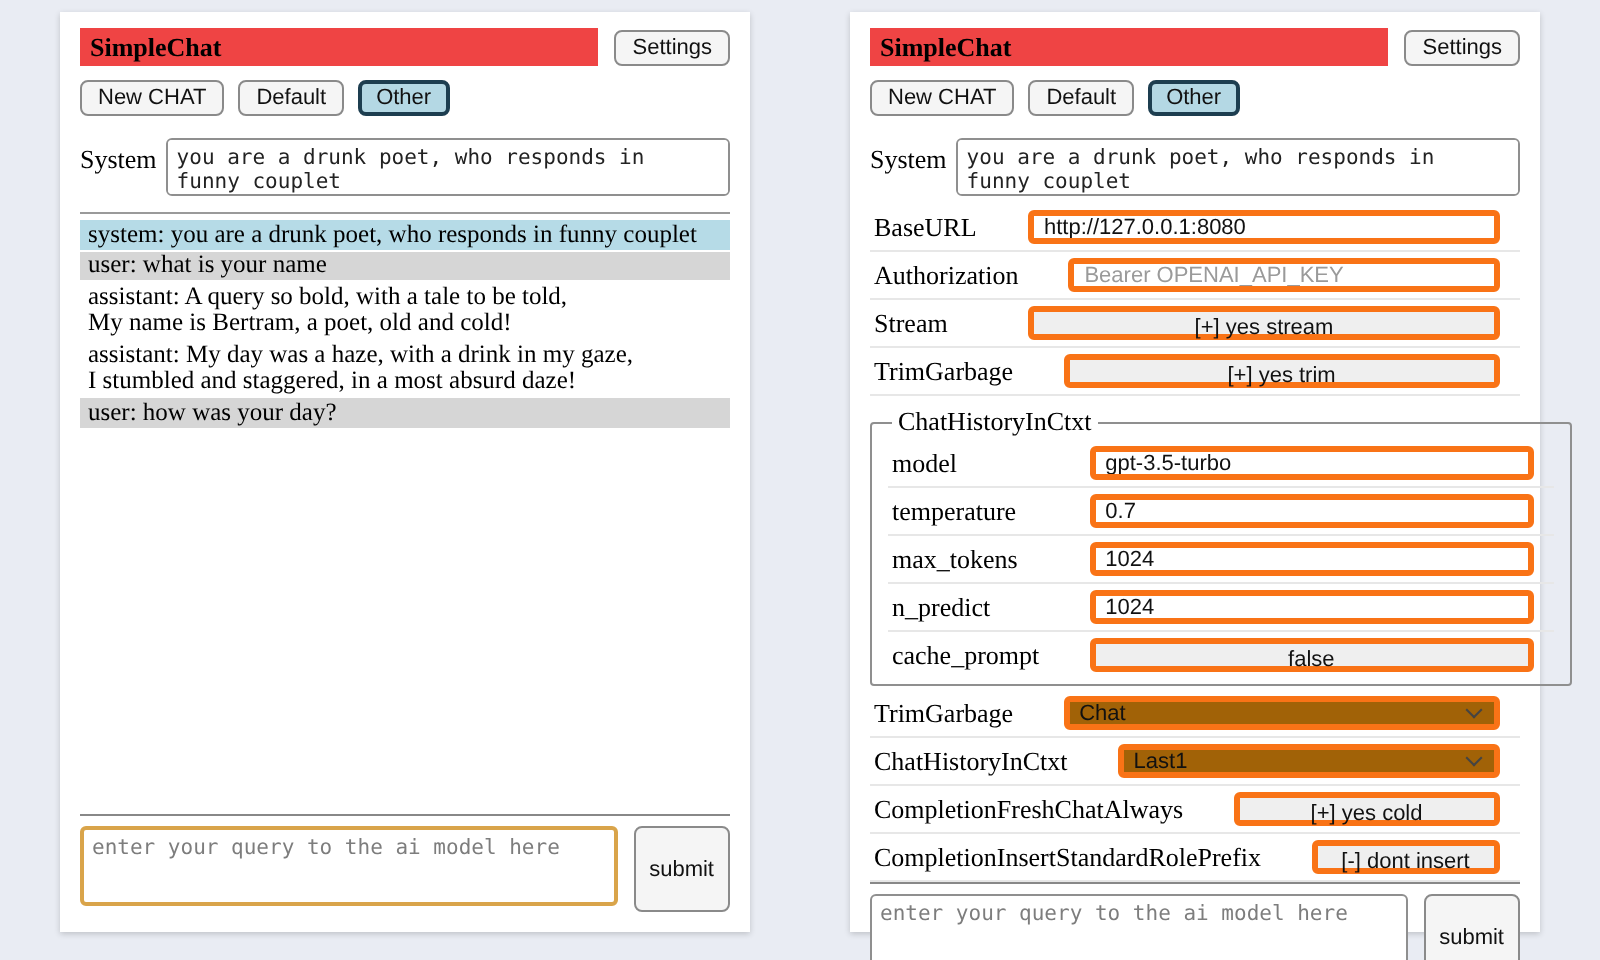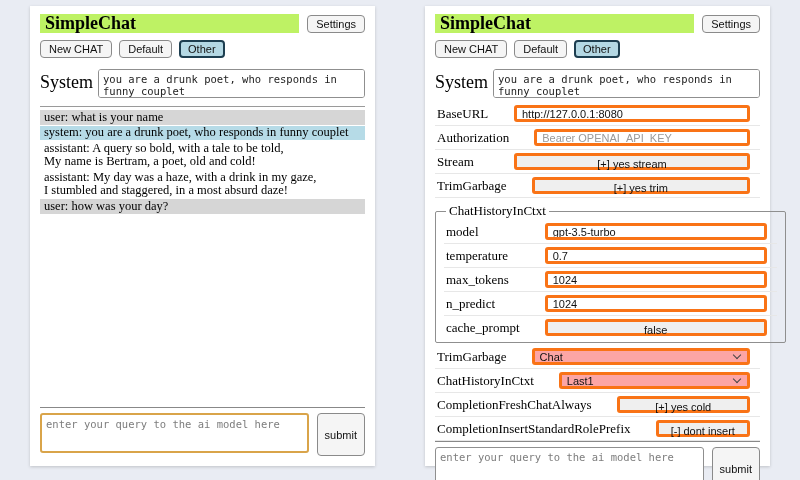--- a/index.html
+++ b/index.html
@@ -14,34 +14,34 @@
   .panel {
     width:345px; height:460px;
     background:#ffffff;
     box-shadow:0 1px 3px rgba(0,0,0,0.18);
     padding:8px 10px 10px 10px;
     display:flex; flex-direction:column;
   }
   
   .titlebar { display:flex; align-items:center; gap:8px; }
   .app-title {
-    flex:1; background:#bef264; padding:2px 5px;
-    font-weight:bold; font-size:18px; line-height:15px;
+    flex:1; background:#ef4444; padding:2px 5px;
+    font-weight:bold; font-size:13px; line-height:15px;
   }
   .btn {
     font-family:"Liberation Sans", sans-serif;
     font-size:11px; color:#111;
     background:#f5f5f5; border:1px solid #8a8a8a; border-radius:4px;
     padding:2px 8px; cursor:pointer; white-space:nowrap;
   }
   .toolbar { display:flex; gap:7px; margin-top:7px; }
   .btn.active-session { background:#b4d8e4; border:2px solid #1d3e50; padding:1px 7px; }
   
   .system-row { display:flex; gap:5px; margin-top:11px; align-items:flex-start; }
-  .system-label { font-size:18px; padding-top:3px; }
+  .system-label { font-size:13px; padding-top:3px; }
   textarea {
     font-family:"DejaVu Sans Mono", monospace;
     font-size:10.5px; color:#222;
     border:1px solid #8f8f8f; border-radius:3px;
     resize:none; padding:3px 4px; outline:none;
   }
   textarea::placeholder { color:#7d7d7d; }
   .system-ta { flex:1; height:29px; }
   .hr { border:none; border-top:1px solid #9a9a9a; margin:8px 0 0 0; }
   
@@ -71,21 +71,21 @@
   .fs .ctlwrap { width:222px; }
   .ctl {
     width:100%; display:block;
     font-family:"Liberation Sans", sans-serif; font-size:11px; color:#111;
     border:3px solid #f97316; border-radius:3px; padding:2px 5px; height:17px;
   }
   input.ctl { background:#fff; }
   input.ctl::placeholder { color:#9a9a9a; }
   button.ctl { background:#efefef; text-align:center; cursor:pointer; }
   .select-mock {
-    background:#fca5a5; display:flex; align-items:center; justify-content:space-between;
+    background:#a16207; display:flex; align-items:center; justify-content:space-between;
     cursor:pointer;
   }
   .chevron {
     width:6px; height:6px;
     border-right:1.6px solid #444; border-bottom:1.6px solid #444;
     transform:rotate(45deg); margin-top:-3px; margin-right:2px;
   }
   fieldset.fs {
     border:1px solid #8f8f8f; border-radius:2px;
     margin:5px 0 2px 0; padding:1px 8px 6px 8px;
@@ -110,22 +110,22 @@
   </div>
 
   <div class="system-row">
     <span class="system-label">System</span>
     <textarea class="system-ta" spellcheck="false" style="">you are a drunk poet, who responds in funny couplet</textarea>
   </div>
 
   <hr class="hr">
 
   <div class="messages">
+    <div class="msg system">system: you are a drunk poet, who responds in funny couplet</div>
     <div class="msg user">user: what is your name</div>
-    <div class="msg system">system: you are a drunk poet, who responds in funny couplet</div>
     <div class="msg assistant">assistant: A query so bold, with a tale to be told,
 My name is Bertram, a poet, old and cold!</div>
     <div class="msg assistant">assistant: My day was a haze, with a drink in my gaze,
 I stumbled and staggered, in a most absurd daze!</div>
     <div class="msg user">user: how was your day?</div>
   </div>
 
   <hr class="query-hr">
   <div class="query-row">
     <textarea class="query-ta focused" spellcheck="false" placeholder="enter your query to the ai model here" style=""></textarea>

